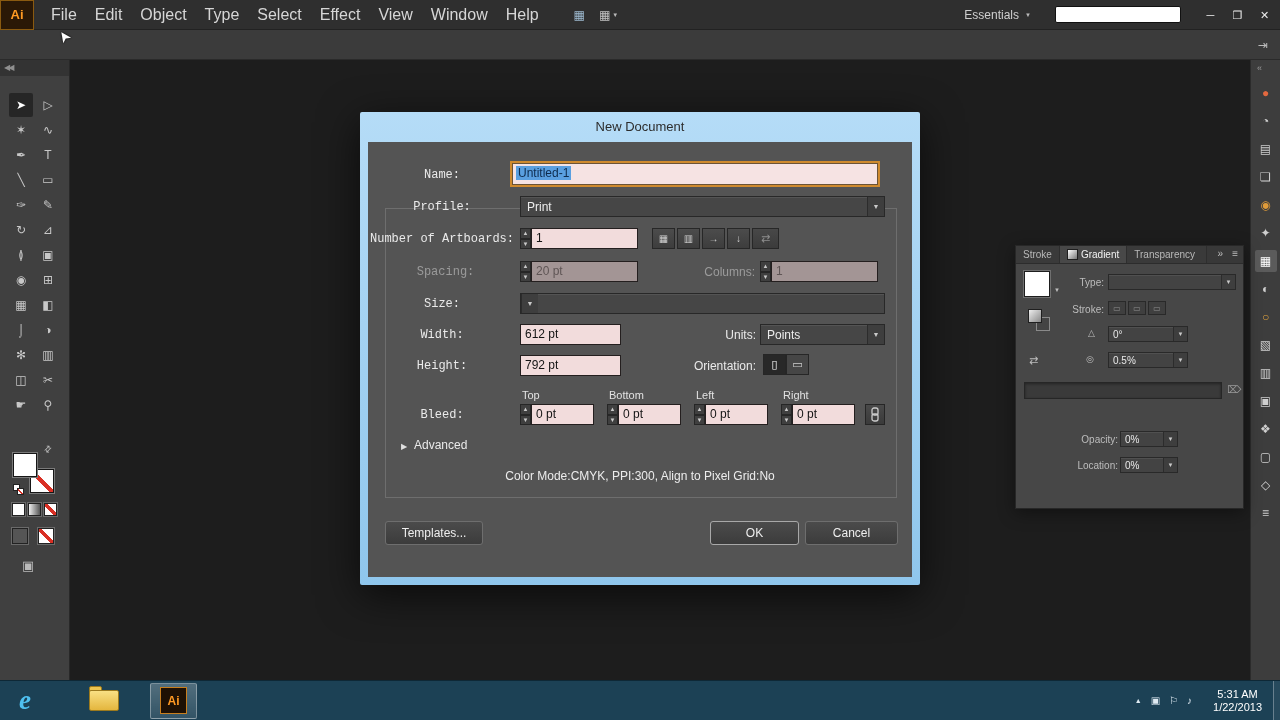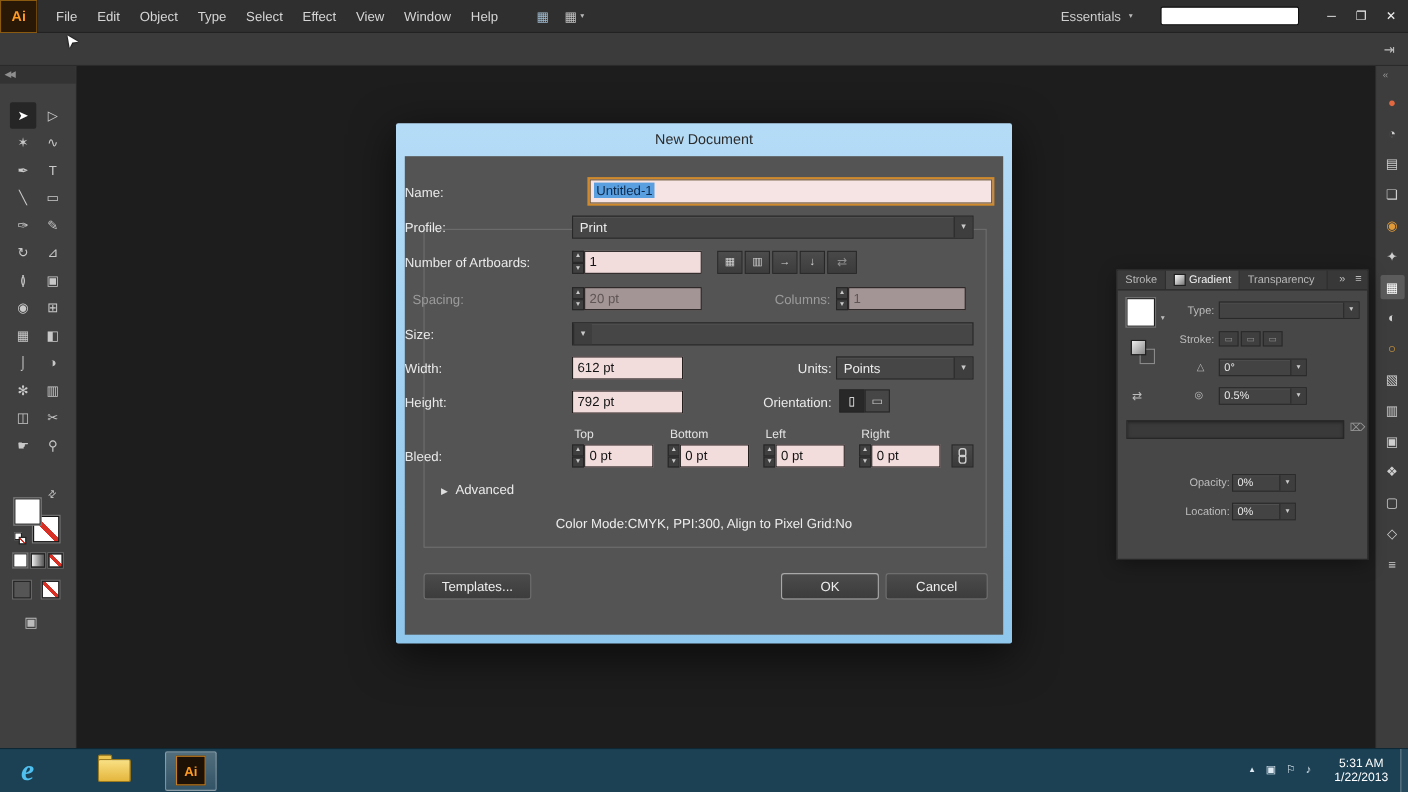--- a/index.html
+++ b/index.html
@@ -7,21 +7,21 @@
     font-family:"Liberation Sans","DejaVu Sans",sans-serif; }
   #root { position:relative; width:1280px; height:720px; }
 
   
   #menubar { position:absolute; left:0; top:0; width:1280px; height:30px; background:#2f2f2f;
     border-bottom:1px solid #222; display:flex; align-items:center; z-index:60; }
   #ai-logo { width:34px; height:30px; background:#2a1806; color:#ff9a23; font-weight:bold;
     font-size:13px; display:flex; align-items:center; justify-content:center;
     box-shadow:inset 0 0 0 1px #8a5a10; }
   #menus { display:flex; margin-left:8px; }
-  .menu-item { color:#d6d6d6; font-size:12px; padding:0 9px; line-height:30px; white-space:nowrap; }
+  .menu-item { color:#d6d6d6; font-size:16px; padding:0 9px; line-height:30px; white-space:nowrap; }
   .mb-icon { color:#9db9cf; font-size:12px; margin-left:26px; display:flex; align-items:center; gap:2px; }
   #arrange-btn { margin-left:14px; color:#c0c0c0; }
   .tiny-arrow { font-size:6px; color:#b9b9b9; }
   #workspace { margin-left:auto; color:#cfcfcf; font-size:12px; display:flex; align-items:center; gap:6px; padding:0 6px; }
   #searchbox { width:126px; height:17px; margin-left:18px; border:1px solid #111; border-radius:2px;
     background:#fff; font-size:11px; padding:0 5px; }
   #wincontrols { display:flex; margin-left:16px; margin-right:2px; }
   .winbtn { width:27px; line-height:30px; text-align:center; color:#ececec; font-size:11px; }
 
   
@@ -63,21 +63,21 @@
   .msw-b { background:linear-gradient(to top right,#fff 42%,#d93025 42%,#d93025 58%,#fff 58%); }
   #draw-mode { position:absolute; left:22px; top:498px; color:#bbb; font-size:13px; }
 
   
   #dialog { position:absolute; left:360px; top:112px; width:560px; height:473px;
     background:linear-gradient(#b5dcf7,#8fc6ec); border-radius:2px;
     box-shadow:0 10px 40px rgba(0,0,0,.65); z-index:100; }
   .dlg-title { height:30px; line-height:30px; text-align:center; color:#2c2c2c; font-size:13px; }
   .dlg-body { position:absolute; left:8px; right:8px; top:30px; bottom:8px; background:#545454; }
   .groupbox { position:absolute; left:17px; top:66px; width:512px; height:290px; border:1px solid #6e6e6e; }
-  .lbl { position:absolute; left:0; width:148px; text-align:left; font-size:12px; color:#eaeaea; }
+  .lbl { position:absolute; left:0; width:148px; text-align:center; font-size:12px; color:#eaeaea;font-family:Liberation Mono, monospace; }
   .lbl2 { position:absolute; text-align:right; font-size:12px; color:#eaeaea; }
   .dim { color:#9b9b9b !important;padding-left:7px; }
   .txt { position:absolute; height:21px; background:#f2dcdc; border:1px solid #241f1f; color:#141414;
     font-size:12px; padding:2px 4px; }
   .txt2 { height:21px; background:#f2dcdc; border:1px solid #241f1f; color:#141414; font-size:12px; padding:2px 4px; }
   .txt2.disabled { background:#a39595; color:#5f5555; }
   .namefield { position:absolute; height:22px; background:#f6e3e3; border:1px solid #6b5336;
     box-shadow:0 0 0 2px #cf8a2e; font-size:12px; padding:2px 3px; }
   .namefield .sel { background:#5a9fe0; color:#0e2b4d; padding:0 2px; }
   .spingrp { position:absolute; display:flex; height:21px; }
@@ -273,21 +273,21 @@
     </div>
     <div id="draw-mode">▣</div>
   </div>
 
   <div id="dialog">
     <div class="dlg-title">New Document</div>
     <div class="dlg-body">
       <div class="groupbox"></div>
 
       <span class="lbl" style="top:26px">Name:</span>
-      <div class="namefield" style="left:168px;top:21px;width:366px">
+      <div class="namefield" style="left:144px;top:21px;width:366px">
         <span class="sel">Untitled-1</span>
       </div>
 
       <span class="lbl" style="top:58px">Profile:</span>
       <div class="dd" style="left:152px;top:54px;width:365px">
         <span class="dd-val">Print</span>
         <span class="dd-btn">▼</span>
       </div>
 
       <span class="lbl" style="top:90px">Number of Artboards:</span>

